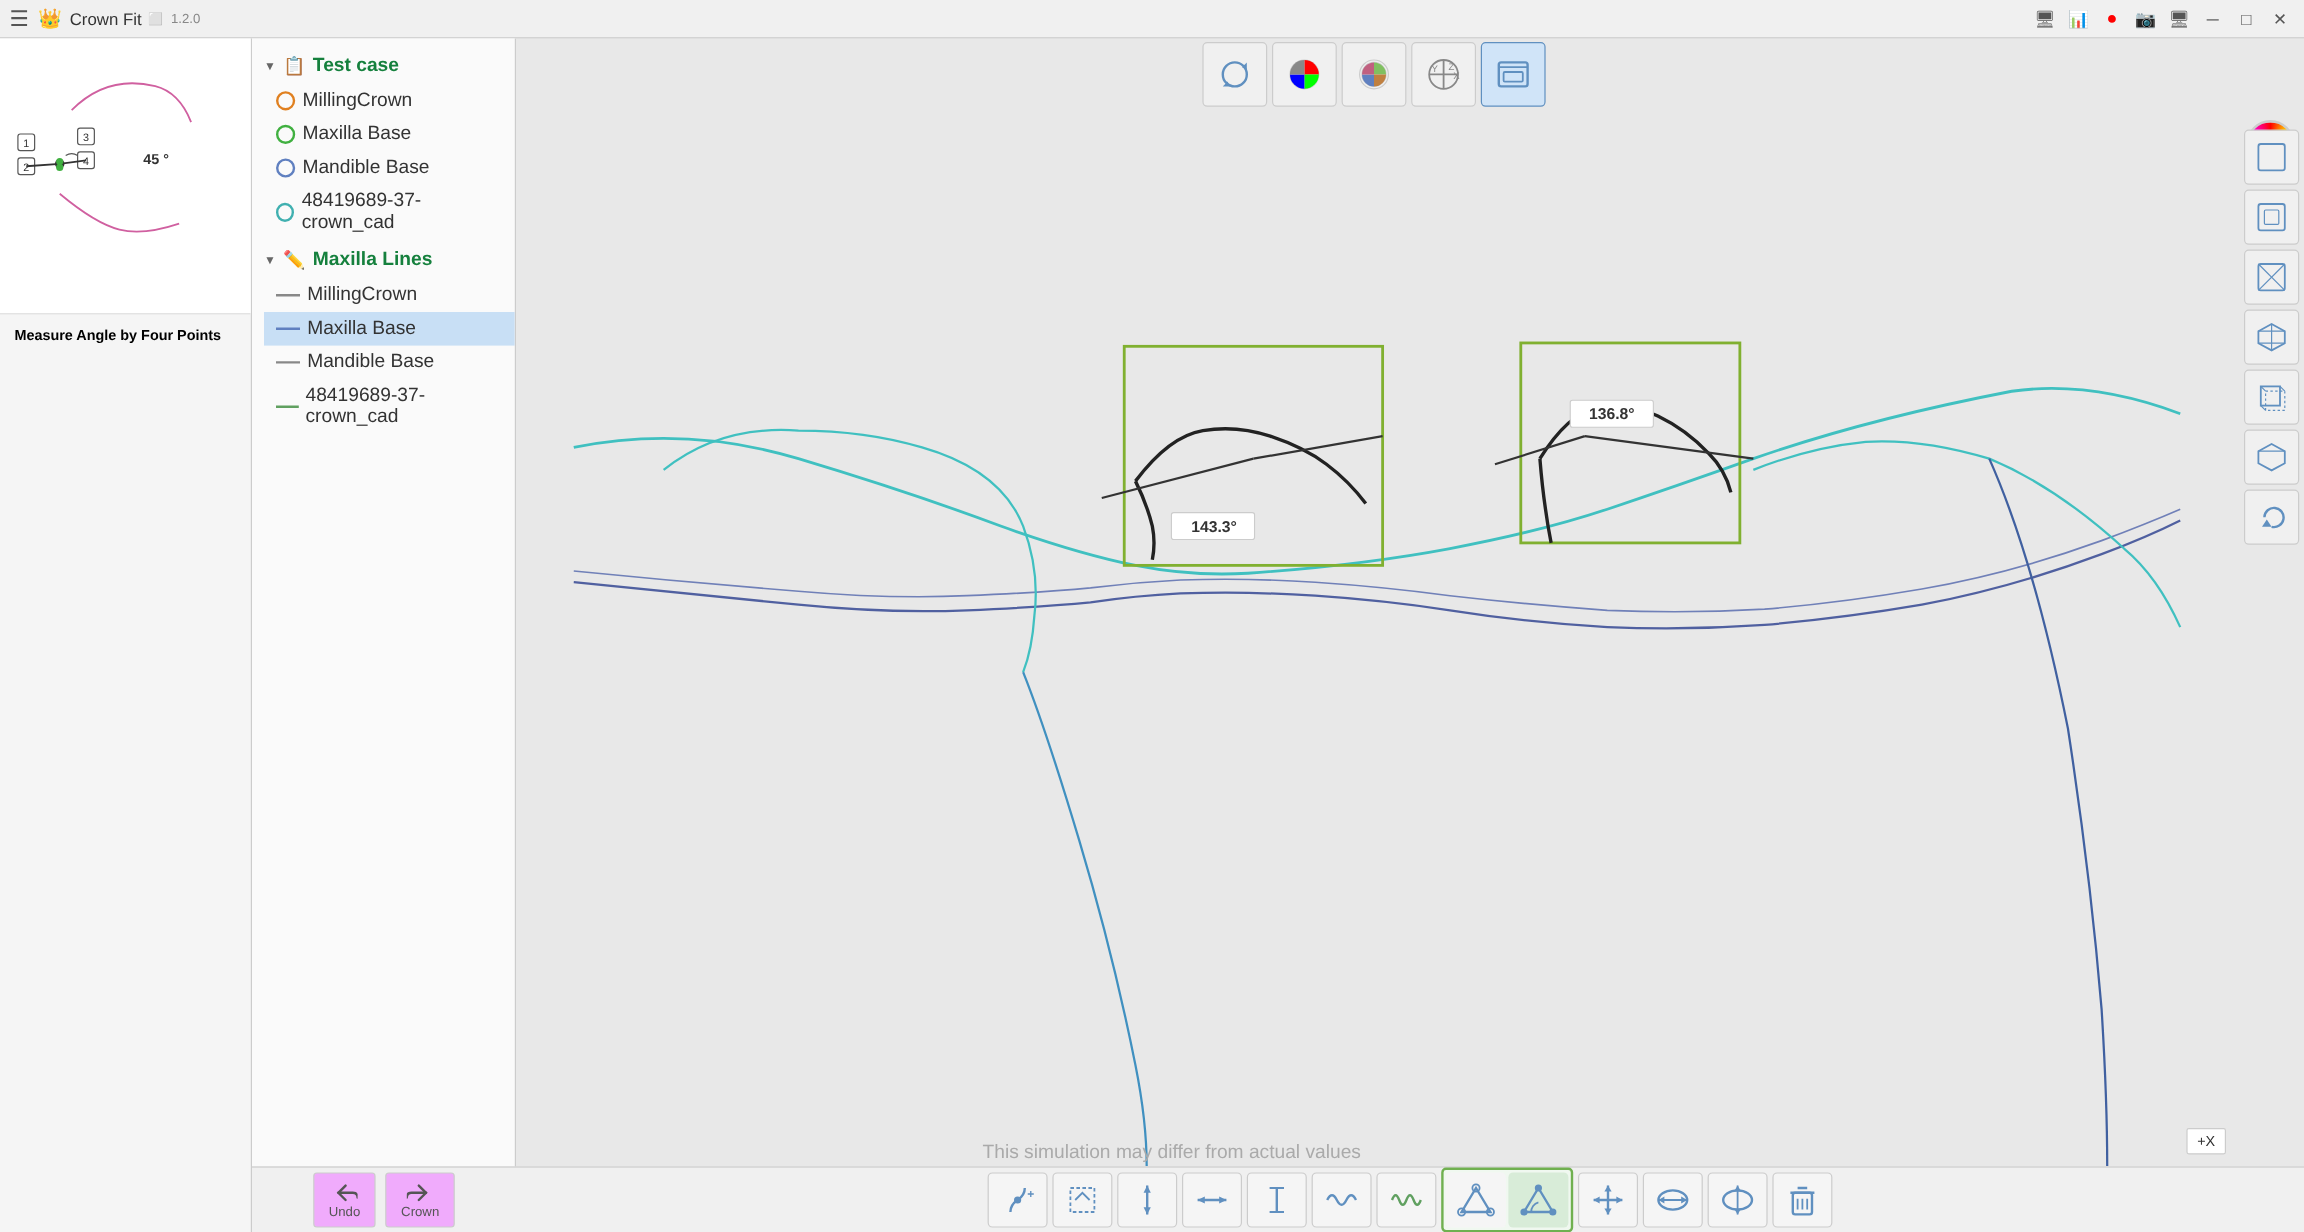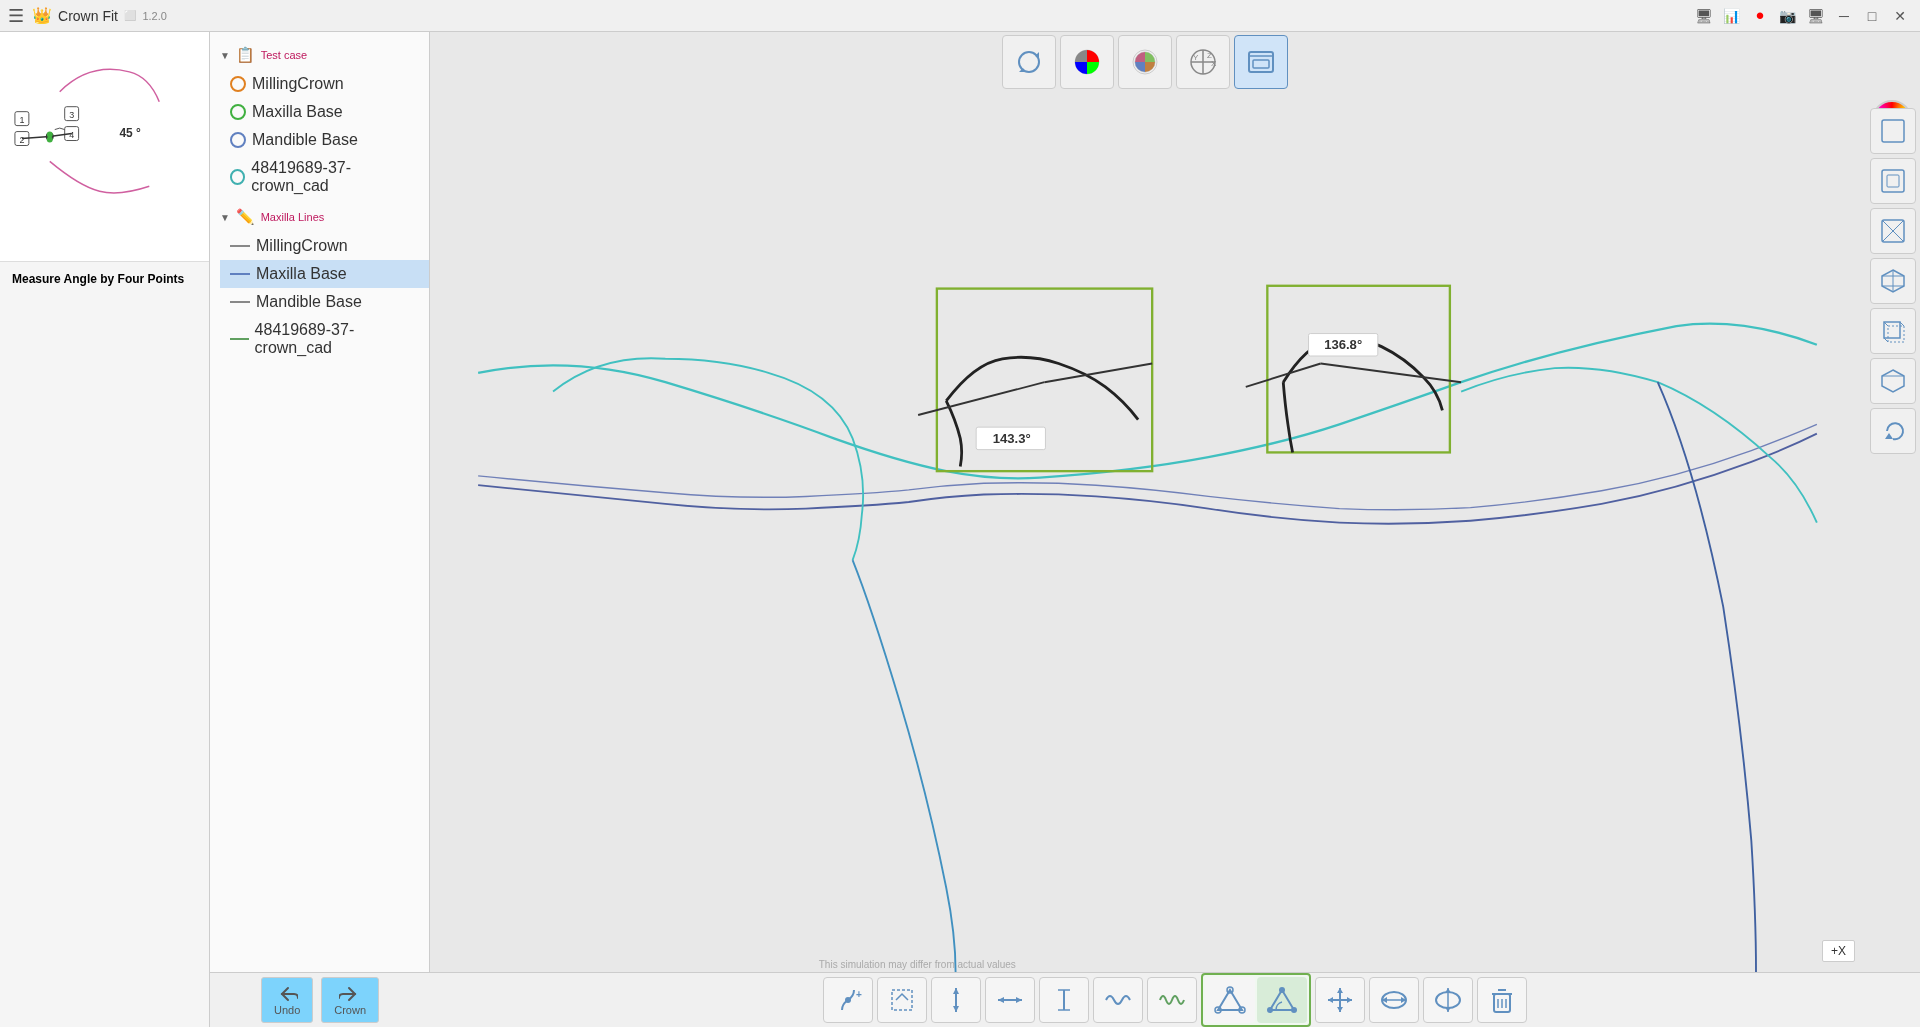--- a/index.html
+++ b/index.html
@@ -37,21 +37,21 @@
       position: absolute; top: 32px; left: 210px; width: 220px; bottom: 0;
       background: #fafafa; border-right: 1px solid #ccc;
       overflow-y: auto; padding: 8px 0;
     }
     .tree-group { margin-bottom: 2px; }
     .tree-parent {
       display: flex; align-items: center; gap: 6px; padding: 6px 10px;
       cursor: pointer; user-select: none;
     }
     .tree-arrow { font-size: 10px; color: #666; width: 10px; }
-    .tree-label { font-size: 11px; color: #be185d; font-weight: normal; }
+    .tree-label { font-size: 16px; color: #15803d; font-weight: bold; }
     .tree-children { padding-left: 10px; }
     .tree-child {
       display: flex; align-items: center; gap: 6px; padding: 5px 10px;
       cursor: pointer; user-select: none;
     }
     .tree-child.selected { background: #c8dff5; }
     .tree-child-icon { width: 16px; height: 16px; border-radius: 50%; border: 2px solid; }
     .icon-orange { border-color: #e08020; background: transparent; }
     .icon-green { border-color: #40b040; background: transparent; }
     .icon-blue-outline { border-color: #6080c0; background: transparent; }
@@ -94,21 +94,21 @@
       border-radius: 4px; display: flex; align-items: center; justify-content: center;
       cursor: pointer; font-size: 18px; color: #555;
     }
     .undo-redo-area {
       position: absolute; bottom: 0; left: 210px; width: 220px; height: 55px;
       background: #f0f0f0; border-top: 1px solid #ccc;
       display: flex; align-items: center; justify-content: center; gap: 8px;
     }
     .undo-btn {
       display: flex; flex-direction: column; align-items: center; gap: 2px;
-      cursor: pointer; padding: 6px 12px; border: 1px solid #ccc; background: #7dd3fc;
+      cursor: pointer; padding: 6px 12px; border: 1px solid #ccc; background: #f0abfc;
       border-radius: 3px; font-size: 11px; color: #555;
     }
 
     
     #main-canvas {
       position: absolute; top: 92px; left: 430px; right: 55px; bottom: 55px;
       background: #e8e8e8; overflow: hidden;
     }
 
     
@@ -404,21 +404,21 @@
     <line x1="900" y1="290" x2="1050" y2="310" stroke="#333" stroke-width="2"></line>
 
     <rect x="887" y="258" width="74" height="24" fill="white" stroke="#ccc" stroke-width="1" rx="2"></rect>
     <text x="924" y="275" text-anchor="middle" font-size="14" font-weight="bold" fill="#333">136.8°</text>
   </svg>
 
   
   <div id="xplus-label" style="position:absolute; bottom:10px; right:10px; background:white; border:1px solid #ccc; padding:3px 8px; font-size:12px; color:#333; border-radius:2px;">+X</div>
 
   
-  <div id="watermark" style="position:absolute; bottom:2px; left:50%; transform:translateX(-50%); font-size:10px; color:#aaa; white-space:nowrap;">This simulation may differ from actual values</div>
+  <div id="watermark" style="position:absolute; bottom:2px; left:50%; transform:translateX(-50%); font-size:16px; color:#aaa; white-space:nowrap;">This simulation may differ from actual values</div>
 </div>
 
 <div class="undo-redo-area">
   <div class="undo-btn">
     <svg width="22" height="18" viewBox="0 0 22 18">
         <path d="M 12 4 L 6 10 L 12 16" fill="none" stroke="#555" stroke-width="2" stroke-linecap="round"></path>
         <path d="M 6 10 L 18 10 Q 22 10 22 14" fill="none" stroke="#555" stroke-width="2" stroke-linecap="round"></path>
       </svg>
     <span>Undo</span>
   </div>

